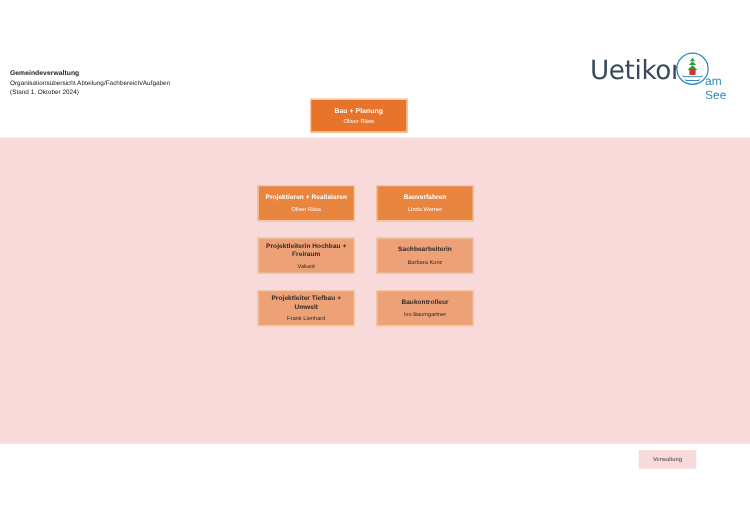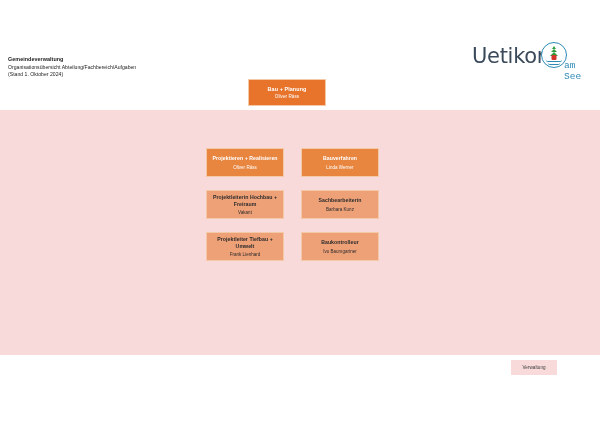--- a/index.html
+++ b/index.html
@@ -120,21 +120,21 @@
     border-bottom: 1.7px solid #2e8ab5;
   }
   .logo-wave.w1 { top: 16.0px; width: 17px; }
   .logo-wave.w2 { top: 18.6px; width: 13px; }
   .logo-amsee {
     position: absolute;
     left: 92px;
     top: 20px;
     font-size: 9.5px;
     color: #2e8ab5;
-    font-family: Liberation Mono, monospace;
+    font-family: Liberation Sans, sans-serif;
     letter-spacing: 0.1px;
   }
 
   
   .top-box {
     position: absolute;
     left: 248px;
     top: 79px;
     width: 78px;
     height: 27px;

